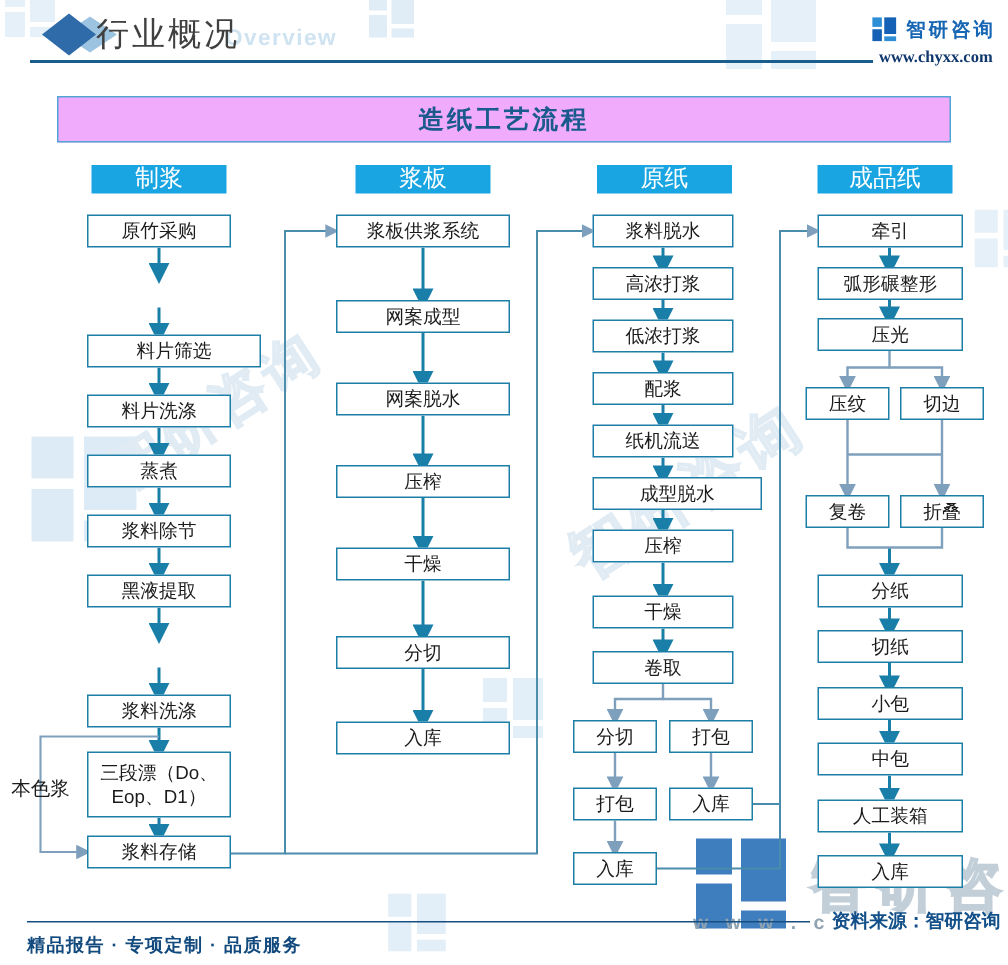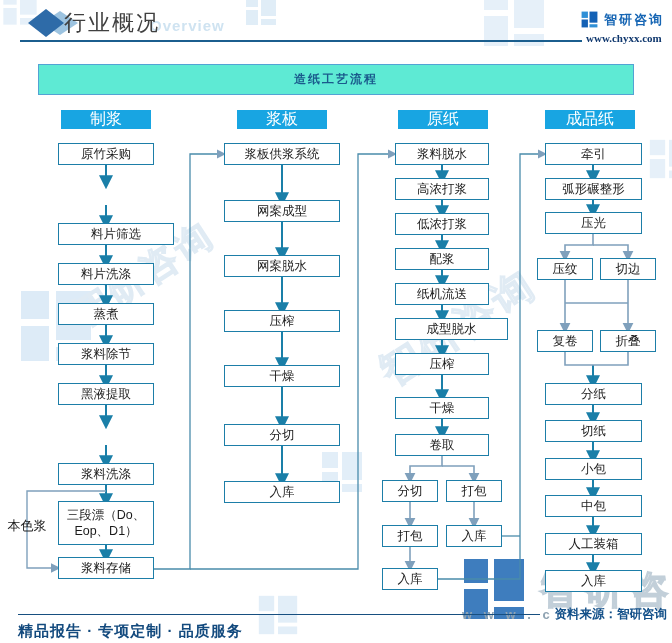--- a/index.html
+++ b/index.html
@@ -9,42 +9,42 @@
   .hdr-title{position:absolute;left:64px;top:8px;font-size:22px;font-weight:normal;
              color:#404040;letter-spacing:2px;z-index:4;}
   .hdr-wm-en{position:absolute;left:150px;top:17px;font-size:15px;font-weight:bold;
              color:#cfe3f1;letter-spacing:1px;z-index:3;}
   .hdr-rule{position:absolute;left:20px;top:40px;width:562px;height:2px;background:#1b5e8e;z-index:3;}
   .brand{position:absolute;left:580px;top:10px;display:flex;align-items:center;gap:5px;z-index:4;}
   .brand-name{font-size:13px;font-weight:bold;color:#1766b4;letter-spacing:2px;}
   .brand-site{position:absolute;left:586px;top:32px;font-size:11px;font-weight:bold;color:#10386e;
               font-family:Liberation Serif, serif;z-index:4;}
   
-  .fig-title{position:absolute;left:38px;top:64px;width:594px;height:29px;background:#5eead4;
+  .fig-title{position:absolute;left:38px;top:64px;width:594px;height:29px;background:#f0abfc;
              border:1px solid #53a3d4;display:flex;align-items:center;justify-content:center;
-             font-size:12px;font-weight:bold;color:#1a5a8c;letter-spacing:2px;z-index:3;}
+             font-size:17px;font-weight:bold;color:#1a5a8c;letter-spacing:2px;z-index:3;}
   
   .col-header{position:absolute;height:19px;background:#18a5e2;color:#fff;display:flex;
               align-items:center;justify-content:center;font-size:16px;z-index:3;}
   .fbox{position:absolute;background:#fff;border:1.5px solid #1d7ea8;box-sizing:border-box;
         display:flex;align-items:center;justify-content:center;text-align:center;
         font-size:12.5px;line-height:1.3;color:#1b1b1b;z-index:3;padding:0 1px;}
   .flabel{position:absolute;font-size:13px;color:#1b1b1b;z-index:3;text-align:center;}
   svg.connectors{position:absolute;left:0;top:0;z-index:2;pointer-events:none;}
   
   .wm{position:absolute;z-index:1;}
   .wm-outline{position:absolute;z-index:1;font-weight:bold;color:transparent;
               -webkit-text-stroke:1.3px #e0ebf4;letter-spacing:4px;white-space:nowrap;}
   .wm-big-text{position:absolute;z-index:1;font-size:38px;font-weight:bold;color:transparent;
                -webkit-text-stroke:1.4px #c2cfd9;letter-spacing:7px;white-space:nowrap;}
   .wm-url{position:absolute;z-index:1;font-size:13px;font-weight:bold;color:#8fa3b2;letter-spacing:4px;}
   
   .ftr-rule{position:absolute;left:18px;top:614px;width:522px;height:1px;background:#174f80;z-index:2;}
   .ftr-source{position:absolute;right:5px;top:606px;font-size:12.5px;font-weight:bold;color:#135089;z-index:4;}
-  .ftr-tagline{position:absolute;left:18px;top:622px;font-size:15px;font-weight:bold;color:#134a7e;
+  .ftr-tagline{position:absolute;left:18px;top:622px;font-size:12px;font-weight:bold;color:#134a7e;
                letter-spacing:1px;z-index:4;}
 </style>
 </head>
 <body>
 
 <div class="page">
 
   <svg width="0" height="0" style="position:absolute">
     <defs>
       <g id="zy-glyph">

